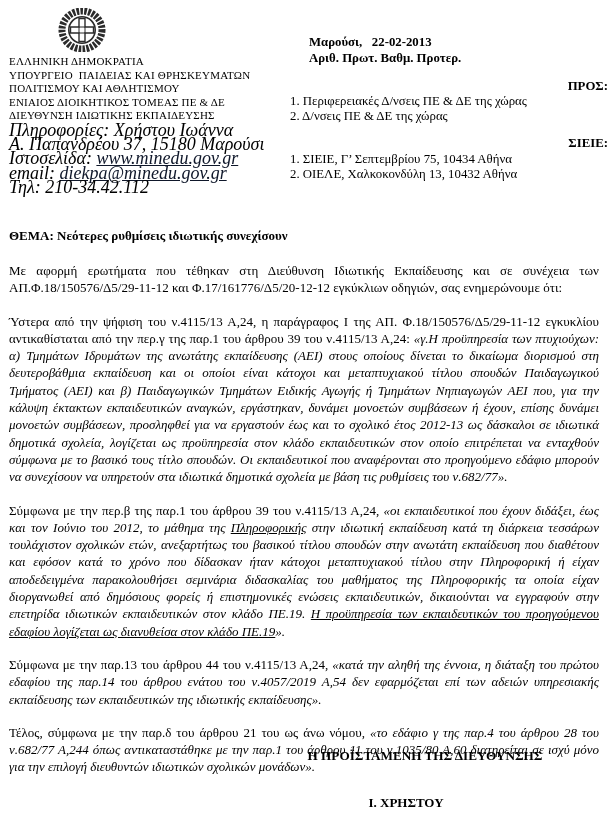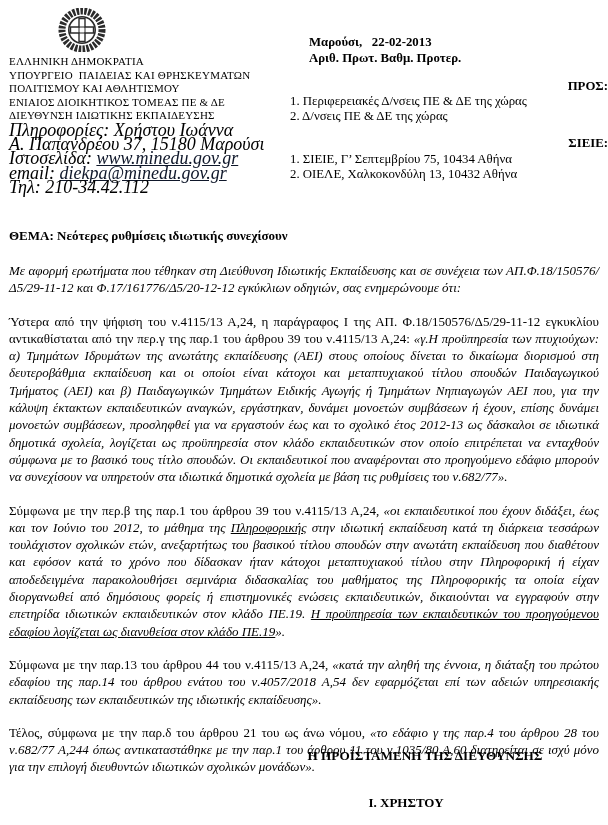--- a/index.html
+++ b/index.html
@@ -31,21 +31,21 @@
   
   .subject{
     font-weight:bold;font-size:13px;line-height:16px;
     margin-top:24px;white-space:pre-wrap;
   }
   .body-text{margin-top:4px;}
   .body-text p{
     margin:16px 0 0 0;font-size:13px;line-height:17.3px;
     text-align:justify;
   }
-  .body-text p:first-child{margin-top:18px;font-style:italic;}
+  .body-text p:first-child{margin-top:18px;}
   .i{font-style:italic;}
   .u{text-decoration:underline;}
   
   .signature{position:absolute;left:280px;top:748px;width:290px;text-align:center;}
   .sig-title{font-weight:bold;font-size:13.2px;white-space:pre-wrap;}
   .sig-name{font-weight:bold;font-size:13px;margin-top:31px;padding-right:38px;white-space:pre-wrap;}
 </style>
 </head>
 <body>
 
@@ -95,21 +95,21 @@
     </div>
 
   </div>
 
   <div class="subject">ΘΕΜΑ: Νεότερες ρυθμίσεις ιδιωτικής συνεχίσουν</div>
 
   <div class="body-text" id="body-paragraphs">
       <p><span>Με αφορμή ερωτήματα που τέθηκαν στη Διεύθυνση Ιδιωτικής Εκπαίδευσης και σε συνέχεια των ΑΠ.Φ.18/150576/Δ5/29-11-12 και Φ.17/161776/Δ5/20-12-12 εγκύκλιων οδηγιών, σας ενημερώνουμε ότι:</span></p>
       <p><span>Ύστερα από την ψήφιση του ν.4115/13 Α,24, η παράγραφος Ι της ΑΠ. Φ.18/150576/Δ5/29-11-12 εγκυκλίου αντικαθίσταται από την περ.γ της παρ.1 του άρθρου 39 του ν.4115/13 Α,24: </span><span class="i">«γ.Η προϋπηρεσία των πτυχιούχων: α) Τμημάτων Ιδρυμάτων της ανωτάτης εκπαίδευσης (ΑΕΙ) στους οποίους δίνεται το δικαίωμα διορισμού στη δευτεροβάθμια εκπαίδευση και οι οποίοι είναι κάτοχοι και μεταπτυχιακού τίτλου σπουδών Παιδαγωγικού Τμήματος (ΑΕΙ) και β) Παιδαγωγικών Τμημάτων Ειδικής Αγωγής ή Τμημάτων Νηπιαγωγών ΑΕΙ που, για την κάλυψη έκτακτων εκπαιδευτικών αναγκών, εργάστηκαν, δυνάμει μονοετών συμβάσεων ή έχουν, επίσης δυνάμει μονοετών συμβάσεων, προσληφθεί για να εργαστούν έως και το σχολικό έτος 2012-13 ως δάσκαλοι σε ιδιωτικά δημοτικά σχολεία, λογίζεται ως προϋπηρεσία στον κλάδο εκπαιδευτικών στον οποίο επιτρέπεται να ενταχθούν σύμφωνα με το βασικό τους τίτλο σπουδών. Οι εκπαιδευτικοί που αναφέρονται στο προηγούμενο εδάφιο μπορούν να συνεχίσουν να υπηρετούν στα ιδιωτικά δημοτικά σχολεία με βάση τις ρυθμίσεις του ν.682/77».</span></p>
       <p><span>Σύμφωνα με την περ.β της παρ.1 του άρθρου 39 του ν.4115/13 Α,24, </span><span class="i">«οι εκπαιδευτικοί που έχουν διδάξει, έως και τον Ιούνιο του 2012, το μάθημα της </span><span class="i u">Πληροφορικής</span><span class="i"> στην ιδιωτική εκπαίδευση κατά τη διάρκεια τεσσάρων τουλάχιστον σχολικών ετών, ανεξαρτήτως του βασικού τίτλου σπουδών στην ανωτάτη εκπαίδευση που διαθέτουν και εφόσον κατά το χρόνο που δίδασκαν ήταν κάτοχοι μεταπτυχιακού τίτλου στην Πληροφορική ή είχαν αποδεδειγμένα παρακολουθήσει σεμινάρια διδασκαλίας του μαθήματος της Πληροφορικής τα οποία είχαν διοργανωθεί από δημόσιους φορείς ή επιστημονικές ενώσεις εκπαιδευτικών, δικαιούνται να εγγραφούν στην επετηρίδα ιδιωτικών εκπαιδευτικών στον κλάδο ΠΕ.19. </span><span class="i u">Η προϋπηρεσία των εκπαιδευτικών του προηγούμενου εδαφίου λογίζεται ως διανυθείσα στον κλάδο ΠΕ.19</span><span class="i">».</span></p>
-      <p><span>Σύμφωνα με την παρ.13 του άρθρου 44 του ν.4115/13 Α,24, </span><span class="i">«κατά την αληθή της έννοια, η διάταξη του πρώτου εδαφίου της παρ.14 του άρθρου ενάτου του ν.4057/2018 Α,54 δεν εφαρμόζεται επί των αδειών υπηρεσιακής εκπαίδευσης των εκπαιδευτικών της ιδιωτικής εκπαίδευσης».</span></p>
+      <p><span>Σύμφωνα με την παρ.13 του άρθρου 44 του ν.4115/13 Α,24, </span><span class="i">«κατά την αληθή της έννοια, η διάταξη του πρώτου εδαφίου της παρ.14 του άρθρου ενάτου του ν.4057/2019 Α,54 δεν εφαρμόζεται επί των αδειών υπηρεσιακής εκπαίδευσης των εκπαιδευτικών της ιδιωτικής εκπαίδευσης».</span></p>
       <p><span>Τέλος, σύμφωνα με την παρ.δ του άρθρου 21 του ως άνω νόμου, </span><span class="i">«το εδάφιο γ της παρ.4 του άρθρου 28 του ν.682/77 Α,244 όπως αντικαταστάθηκε με την παρ.1 του άρθρου 11 του ν.1035/80 Α,60 διατηρείται σε ισχύ μόνο για την επιλογή διευθυντών ιδιωτικών σχολικών μονάδων».</span></p>
     </div>
 
   <div class="signature">
     <div class="sig-title">Η ΠΡΟΪΣΤΑΜΕΝΗ ΤΗΣ ΔΙΕΥΘΥΝΣΗΣ</div>
     <div class="sig-name">Ι. ΧΡΗΣΤΟΥ</div>
   </div>
 
 </div>
 

